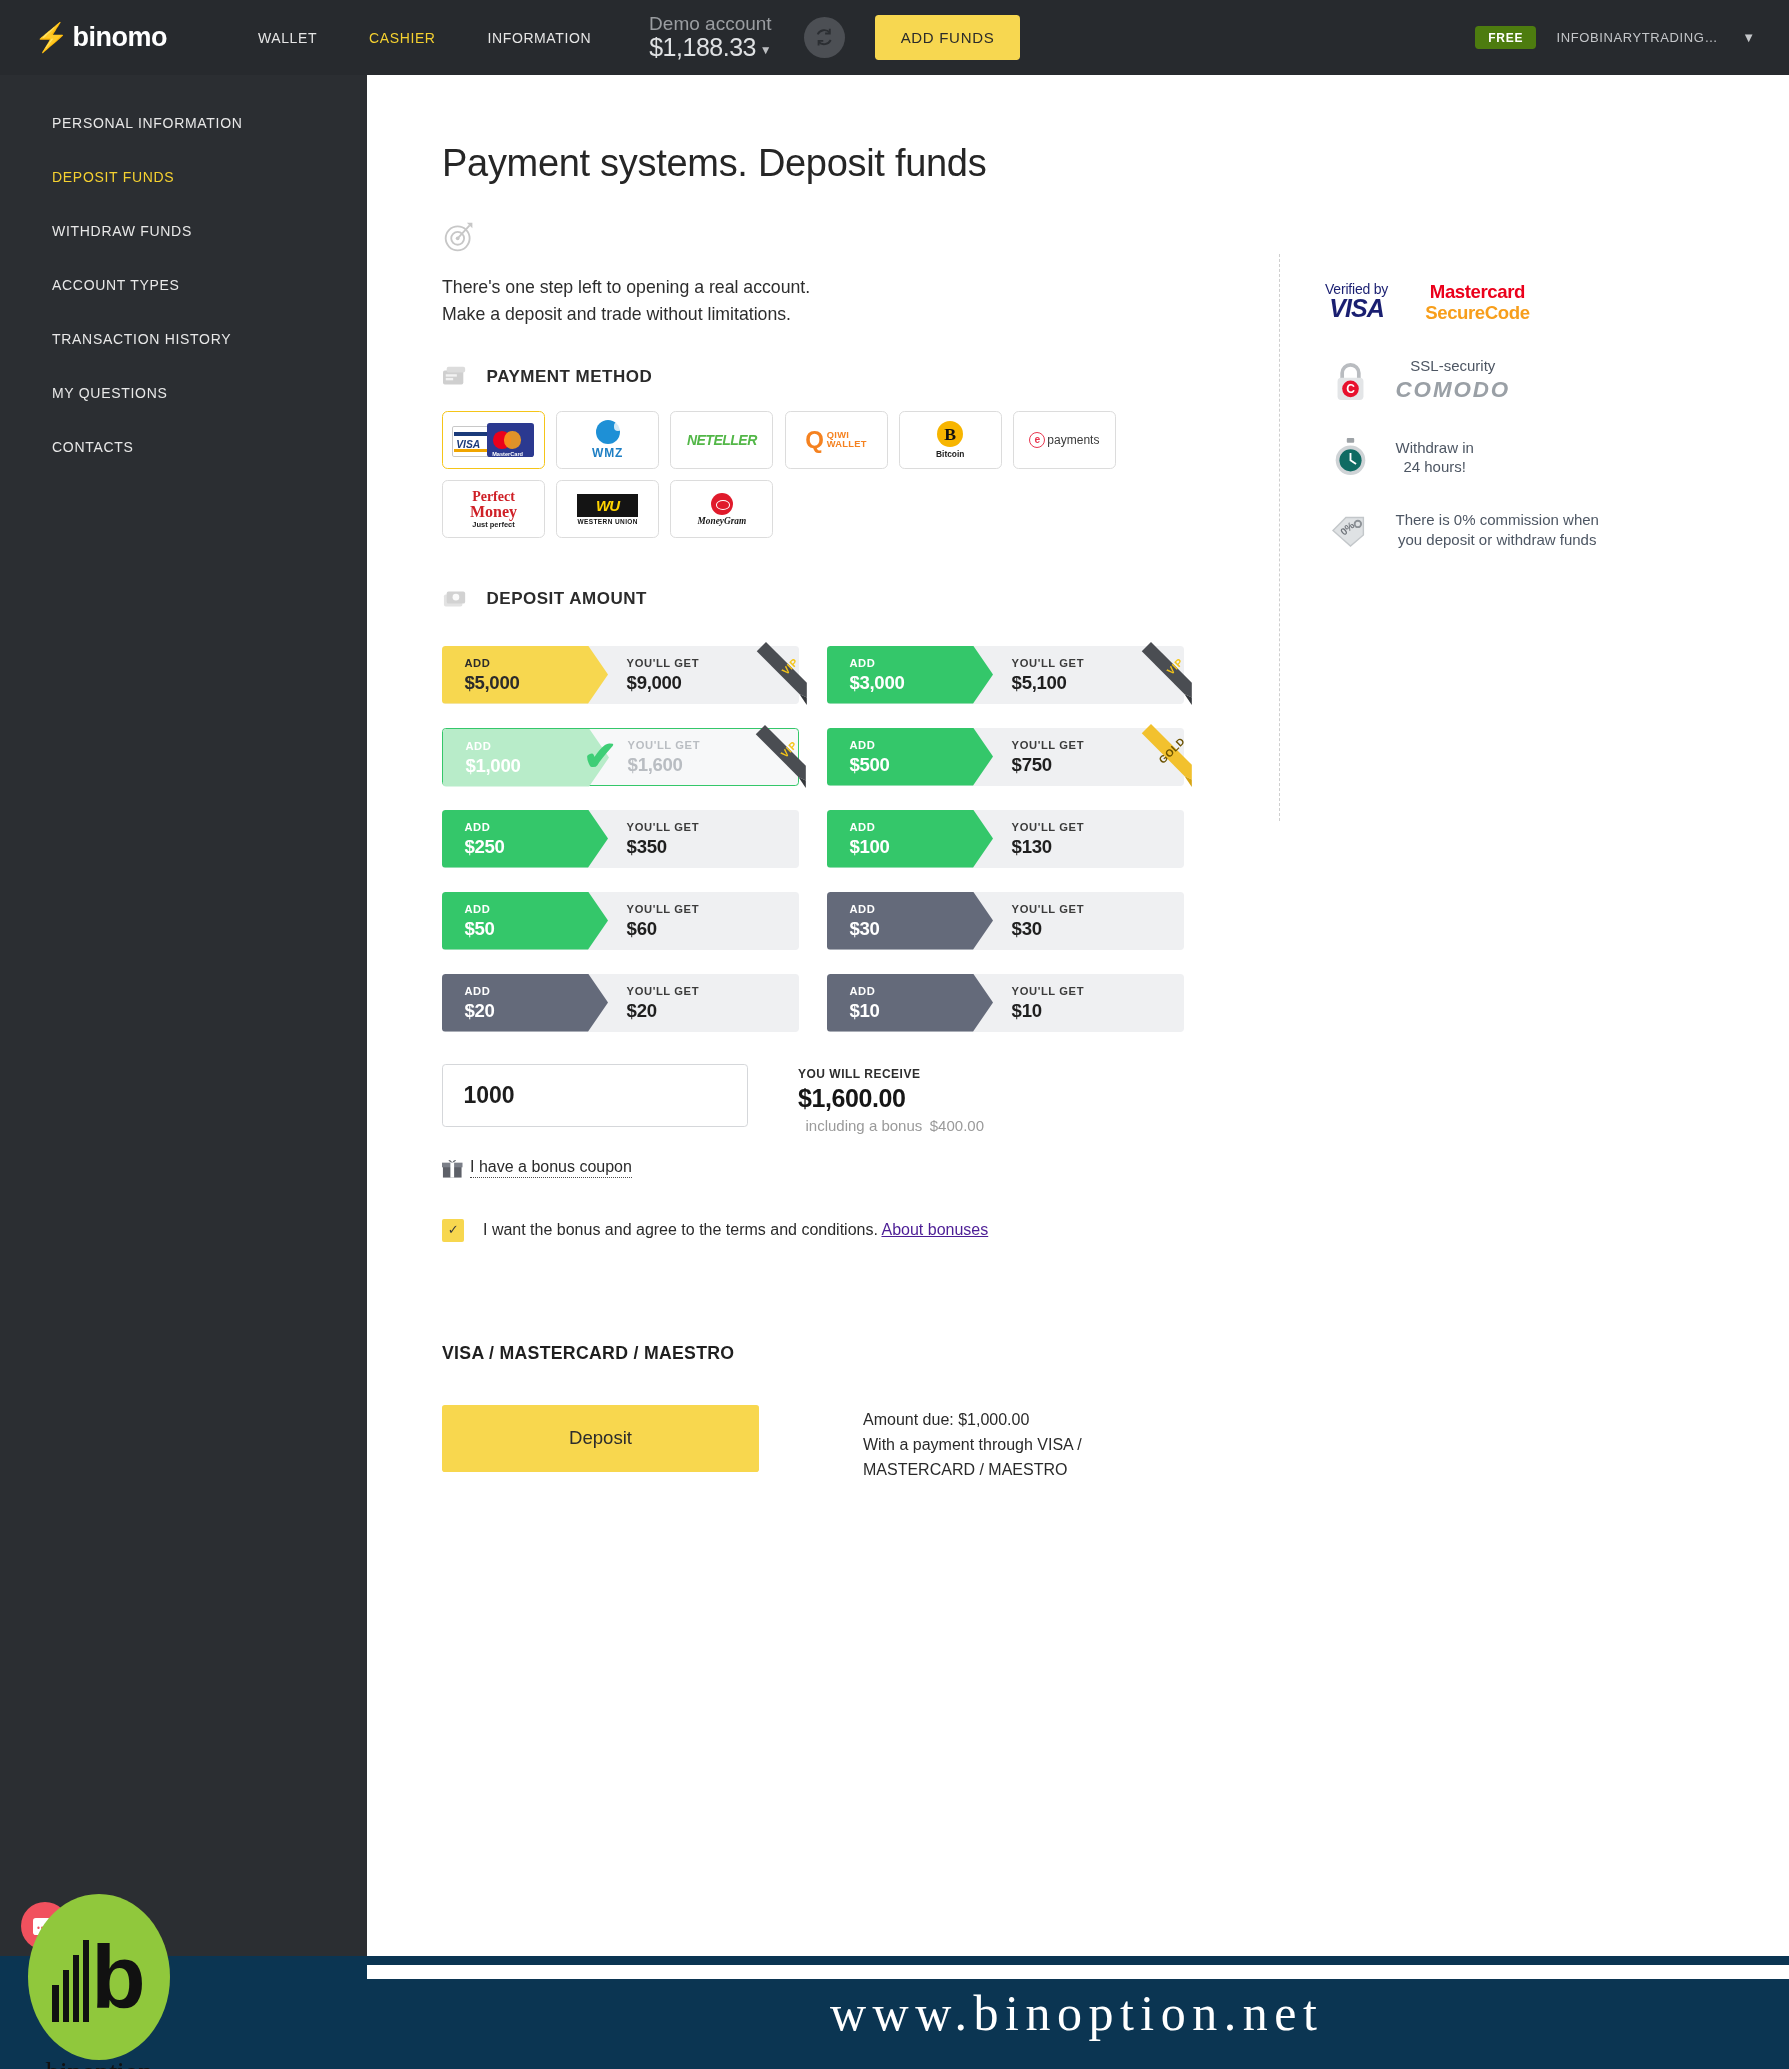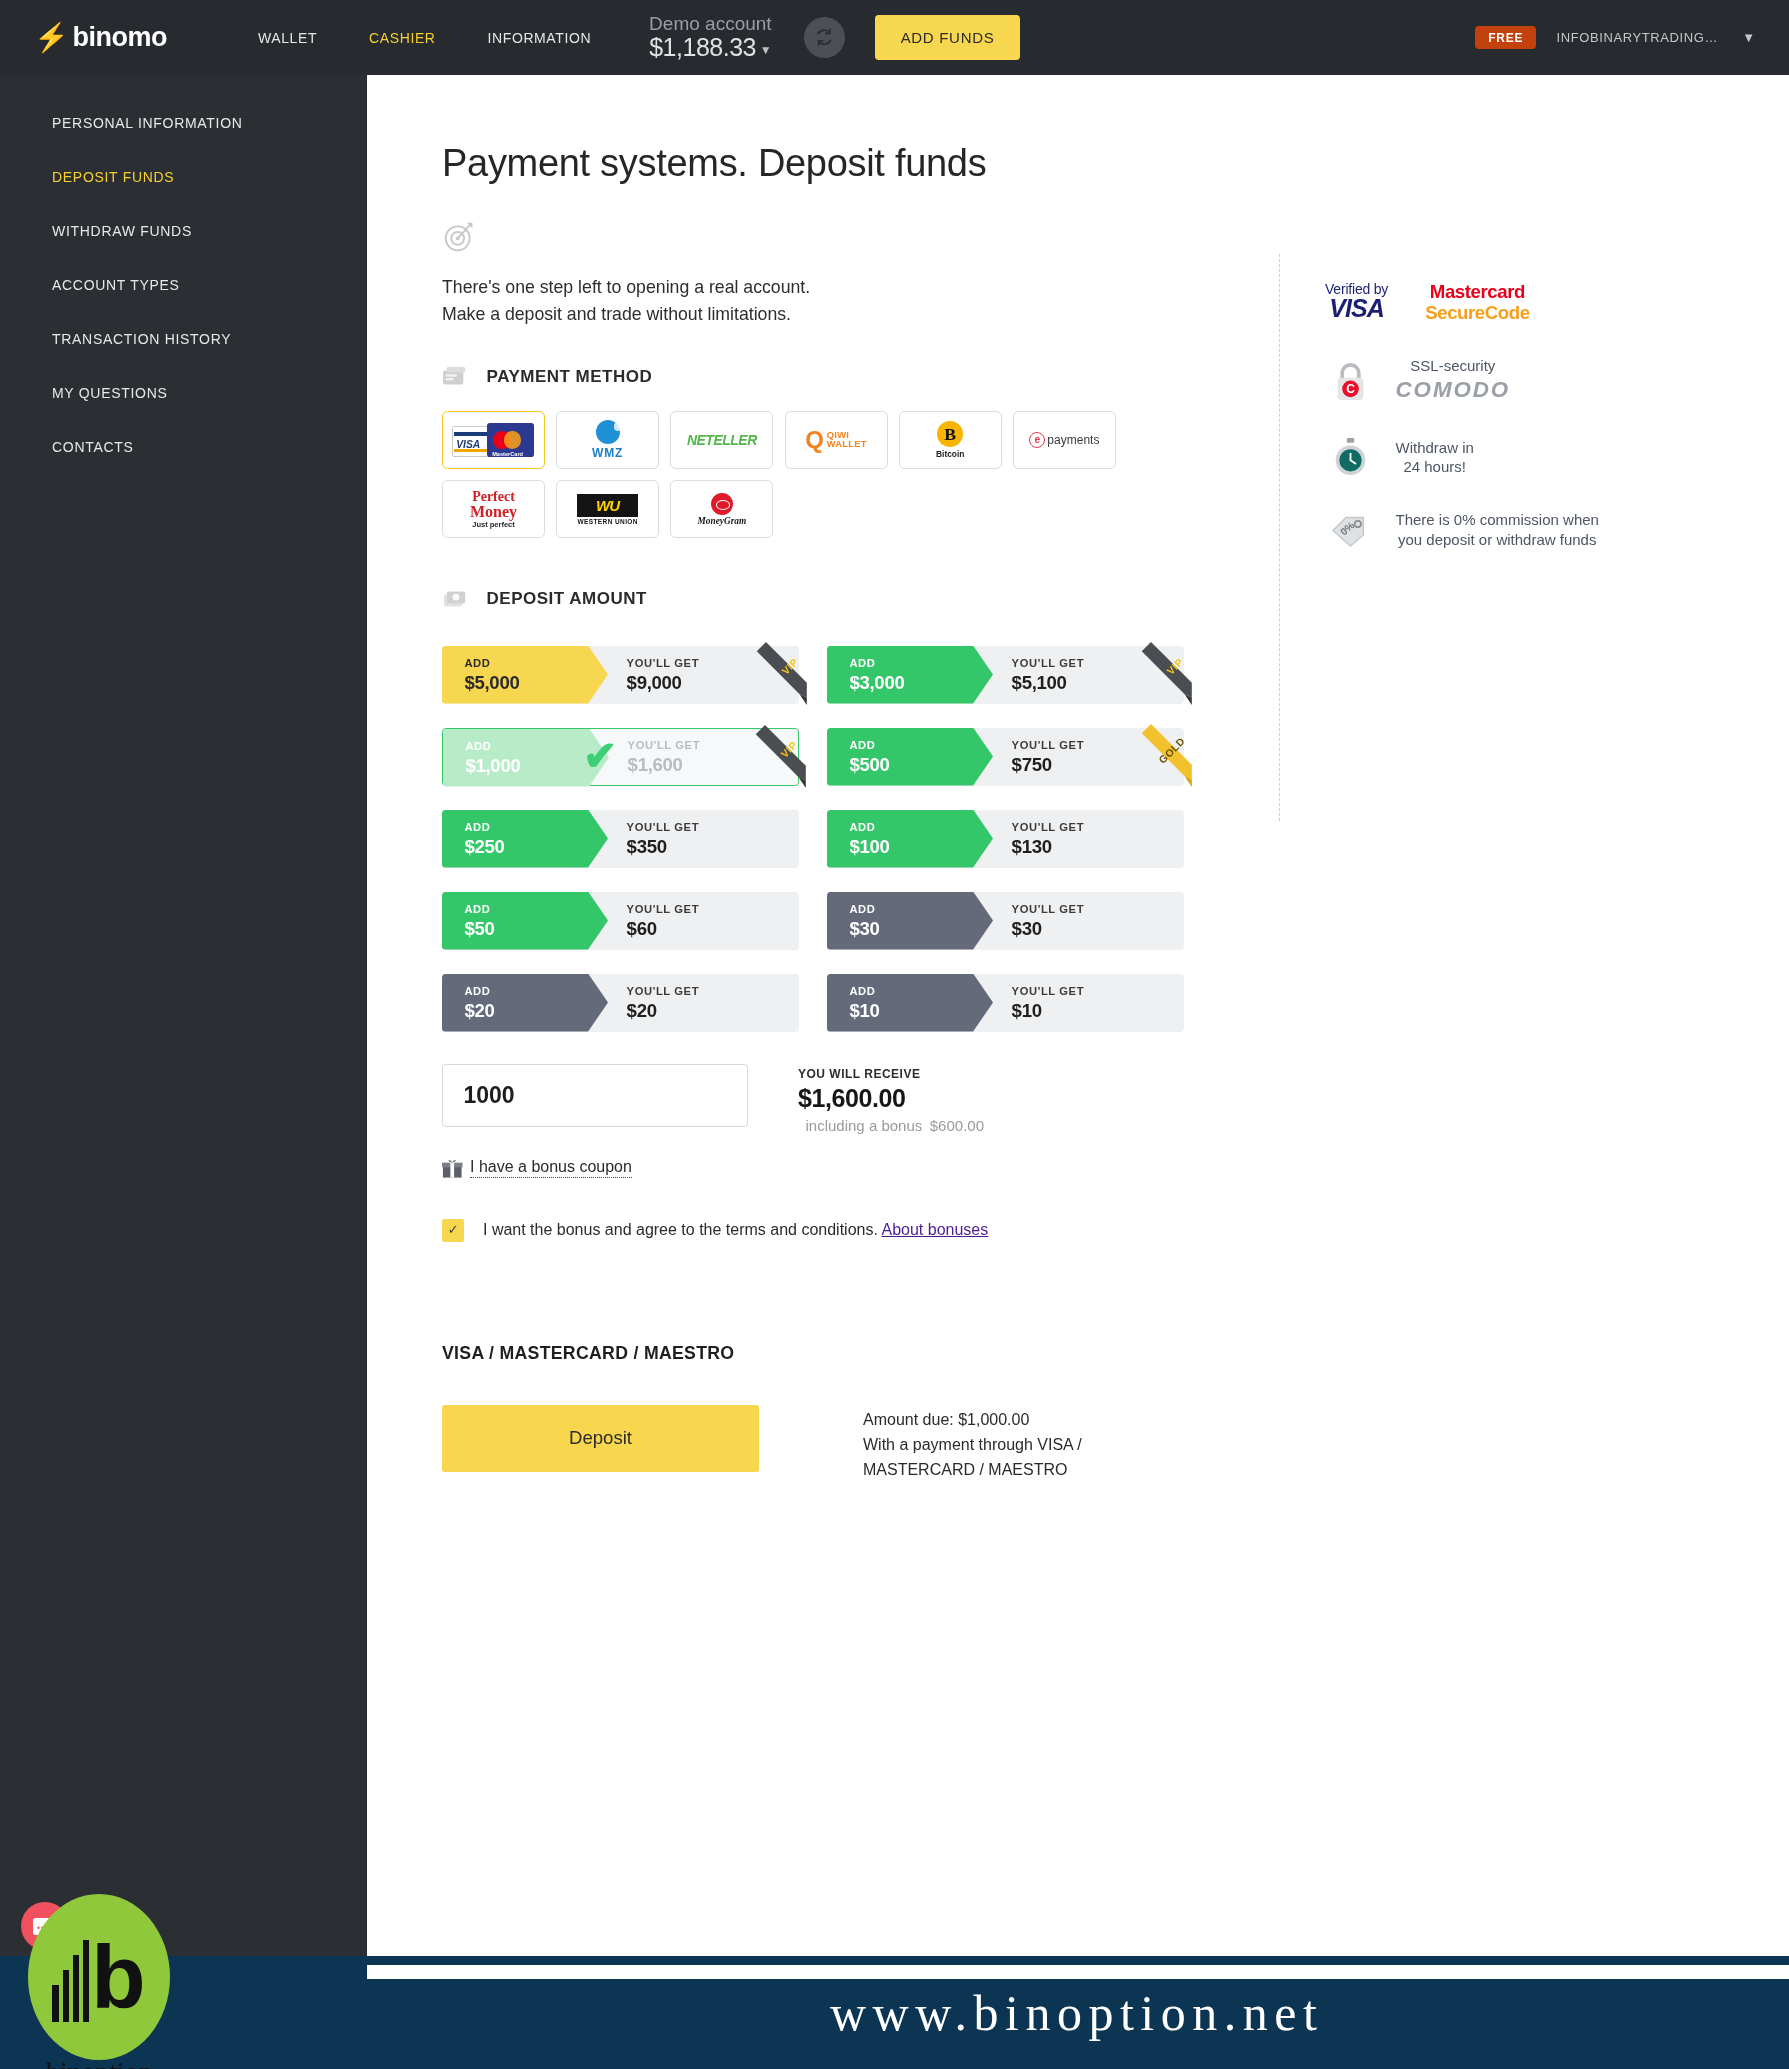--- a/index.html
+++ b/index.html
@@ -36,21 +36,21 @@
     margin-left:32px; display:flex; align-items:center; justify-content:center; cursor:pointer;
   }
   .add-funds-btn {
     margin-left:30px; background:#f7d750; color:#2b2b2b;
     font-size:15px; letter-spacing:0.7px; border-radius:3.7px;
     padding:14px 26px; cursor:pointer; border:none;
     font-family:"Liberation Sans", sans-serif;
   }
   .header-right { margin-left:auto; margin-right:35px; display:flex; align-items:center; }
   .free-badge {
-    background:#c2410c; color:#ffffff; font-size:12px; font-weight:bold;
+    background:#4d7c0f; color:#ffffff; font-size:12px; font-weight:bold;
     letter-spacing:0.7px; padding:4.7px 13px; border-radius:3.7px;
   }
   .username { color:#c4c6c9; font-size:13px; letter-spacing:0.6px; margin-left:20.5px; }
   .user-caret { color:#c4c6c9; font-size:13px; margin-left:24px; cursor:pointer; }
 
   
   .sidebar {
     position:absolute; top:75px; left:0; width:426px; height:1891px;
     background:#2b2e32;
   }
@@ -613,21 +613,21 @@
             </div>
           </div>
         </div>
 
         <div class="amt-row">
           <input class="amt-input" type="text" value="1000" style="">
           <div class="receive-block">
             <div class="rec-label">YOU WILL RECEIVE</div>
             <div class="rec-amount">$1,600.00</div>
             <div class="rec-bonus">
-              <span>including a bonus</span><span>$600.00</span>
+              <span>including a bonus</span><span>$400.00</span>
             </div>
           </div>
         </div>
 
         <div class="coupon-row">
           <svg width="20.5" height="20.5" viewBox="0 0 22 22">
             <rect x="1" y="8" width="20" height="13" fill="#5d6068"></rect>
             <rect x="0" y="5" width="22" height="5" fill="#7b7f88"></rect>
             <rect x="9" y="5" width="4" height="16" fill="#ffffff"></rect>
             <path d="M11 5 C8 0 4 3 11 5 C18 3 14 0 11 5" fill="#5d6068"></path>

